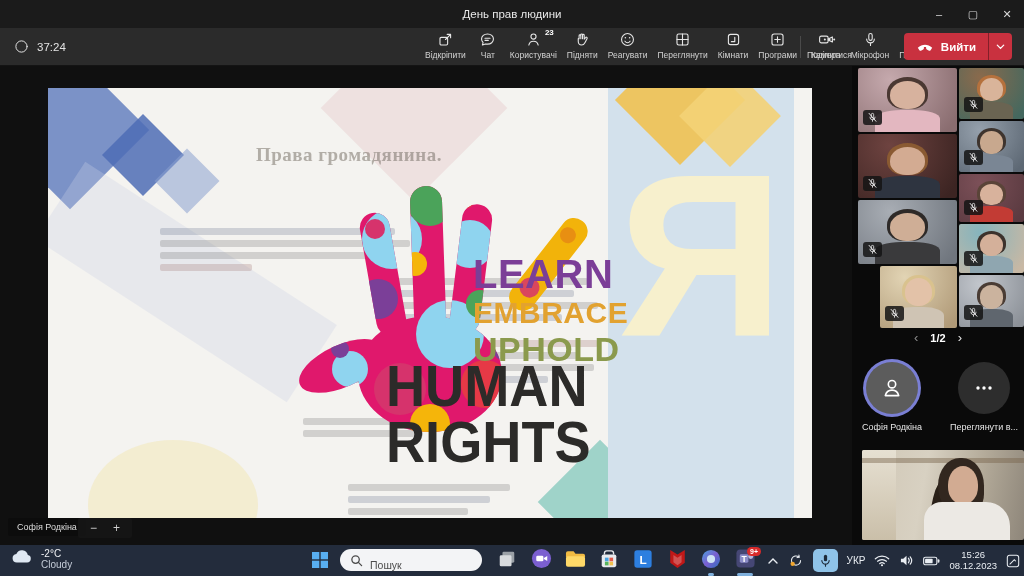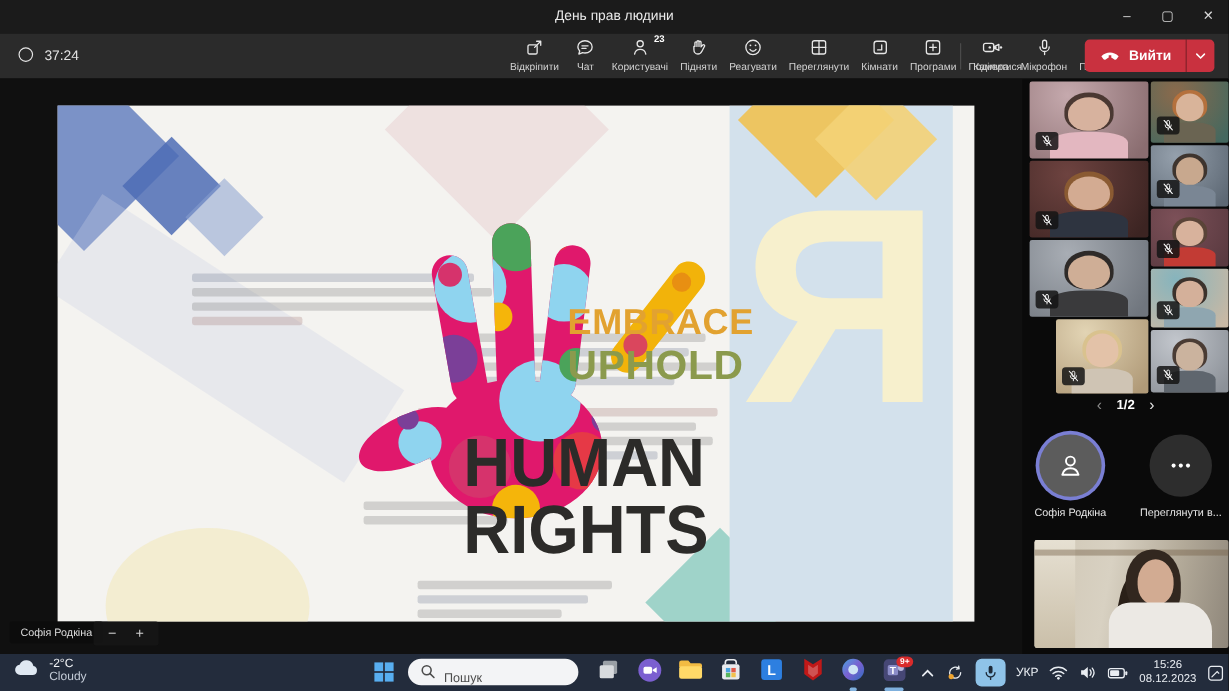--- a/index.html
+++ b/index.html
@@ -290,20 +290,21 @@
           <div class="fline" style="left: 300px; top: 252px; width: 250px; background: rgb(154, 106, 106); opacity: 0.25;"></div>
           <div class="fline" style="left: 300px; top: 264px; width: 232px; background: rgb(107, 107, 107); opacity: 0.25;"></div>
           <div class="fline" style="left: 300px; top: 276px; width: 246px; background: rgb(107, 107, 107); opacity: 0.25;"></div>
           <div class="fline" style="left: 300px; top: 288px; width: 200px; background: rgb(95, 109, 134); opacity: 0.25;"></div>
           <div class="fline" style="left: 255px; top: 330px; width: 132px; background: rgb(107, 107, 107); opacity: 0.25;"></div>
           <div class="fline" style="left: 255px; top: 342px; width: 120px; background: rgb(107, 107, 107); opacity: 0.25;"></div>
           <div class="fline" style="left: 300px; top: 396px; width: 162px; background: rgb(107, 107, 107); opacity: 0.25;"></div>
           <div class="fline" style="left: 300px; top: 408px; width: 142px; background: rgb(95, 109, 134); opacity: 0.25;"></div>
           <div class="fline" style="left: 300px; top: 420px; width: 120px; background: rgb(107, 107, 107); opacity: 0.25;"></div>
         </div>
+      <div class="slide-title">Права громадянина.</div>
       <svg class="hand-svg" width="345" height="300" viewBox="0 0 345 300">
         <defs>
           <clipPath id="handclip">
             <ellipse cx="62" cy="232" rx="46" ry="21" transform="rotate(-24 62 232)"></ellipse>
             <rect x="88" y="78" width="30" height="125" rx="15" transform="rotate(-10 103 140)"></rect>
             <rect x="132" y="52" width="32" height="145" rx="16" transform="rotate(-2 148 124)"></rect>
             <rect x="176" y="70" width="30" height="130" rx="15" transform="rotate(7 191 135)"></rect>
             <ellipse cx="150" cy="240" rx="72" ry="58"></ellipse>
           </clipPath>
         </defs>
@@ -325,20 +326,21 @@
           <circle cx="60" cy="215" r="9" fill="#7b3f98"></circle>
           <circle cx="225" cy="215" r="12" fill="#7b3f98"></circle>
         </g>
         <g transform="rotate(38 268 130)">
           <rect x="255" y="75" width="27" height="110" rx="13" fill="#f2b30a"></rect>
           <circle cx="268" cy="160" r="10" fill="#d6336c" opacity=".85"></circle>
           <circle cx="266" cy="95" r="8" fill="#e88f12"></circle>
         </g>
       </svg>
       <div class="words" id="slide-words">
+          <div class="word" style="color: rgb(123, 62, 151); font-size: 40px; margin-bottom: 4px;">LEARN</div>
           <div class="word" style="color: rgb(226, 162, 48); font-size: 30px; margin-bottom: 4px;">EMBRACE</div>
           <div class="word" style="color: rgb(139, 154, 77); font-size: 34px; margin-bottom: 4px;">UPHOLD</div>
         </div>
       <div class="human">
         <div>HUMAN</div>
         <div>RIGHTS</div>
       </div>
     </div>
     <div class="presenter-chip">Софія Родкіна</div>
     <div class="zoom-pill">

